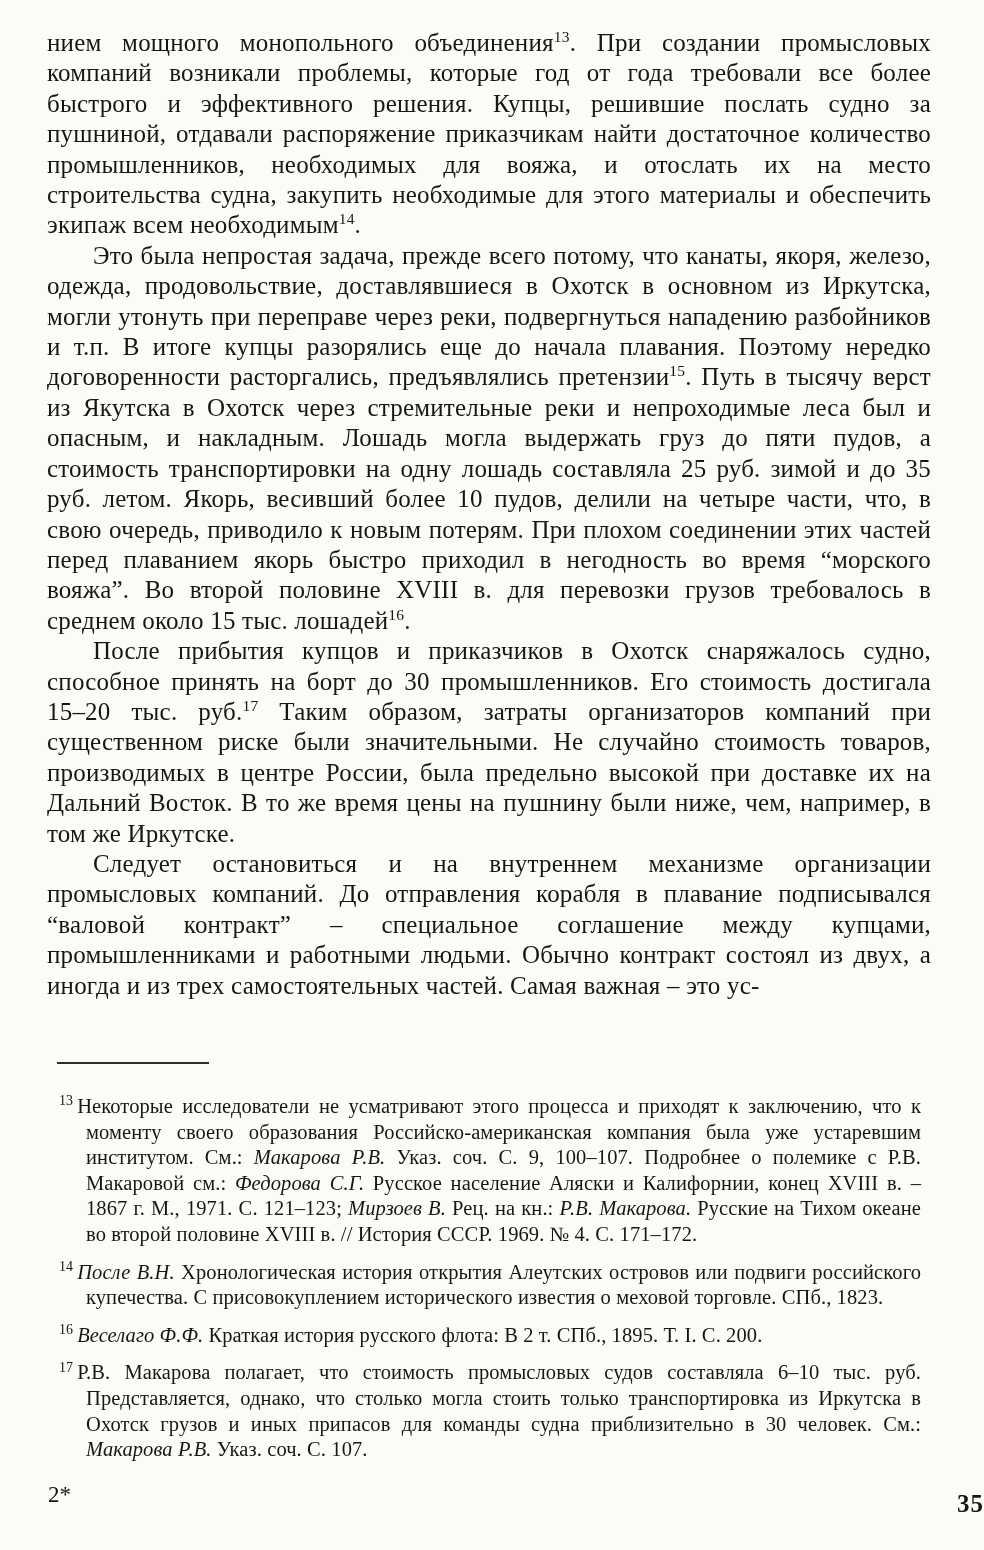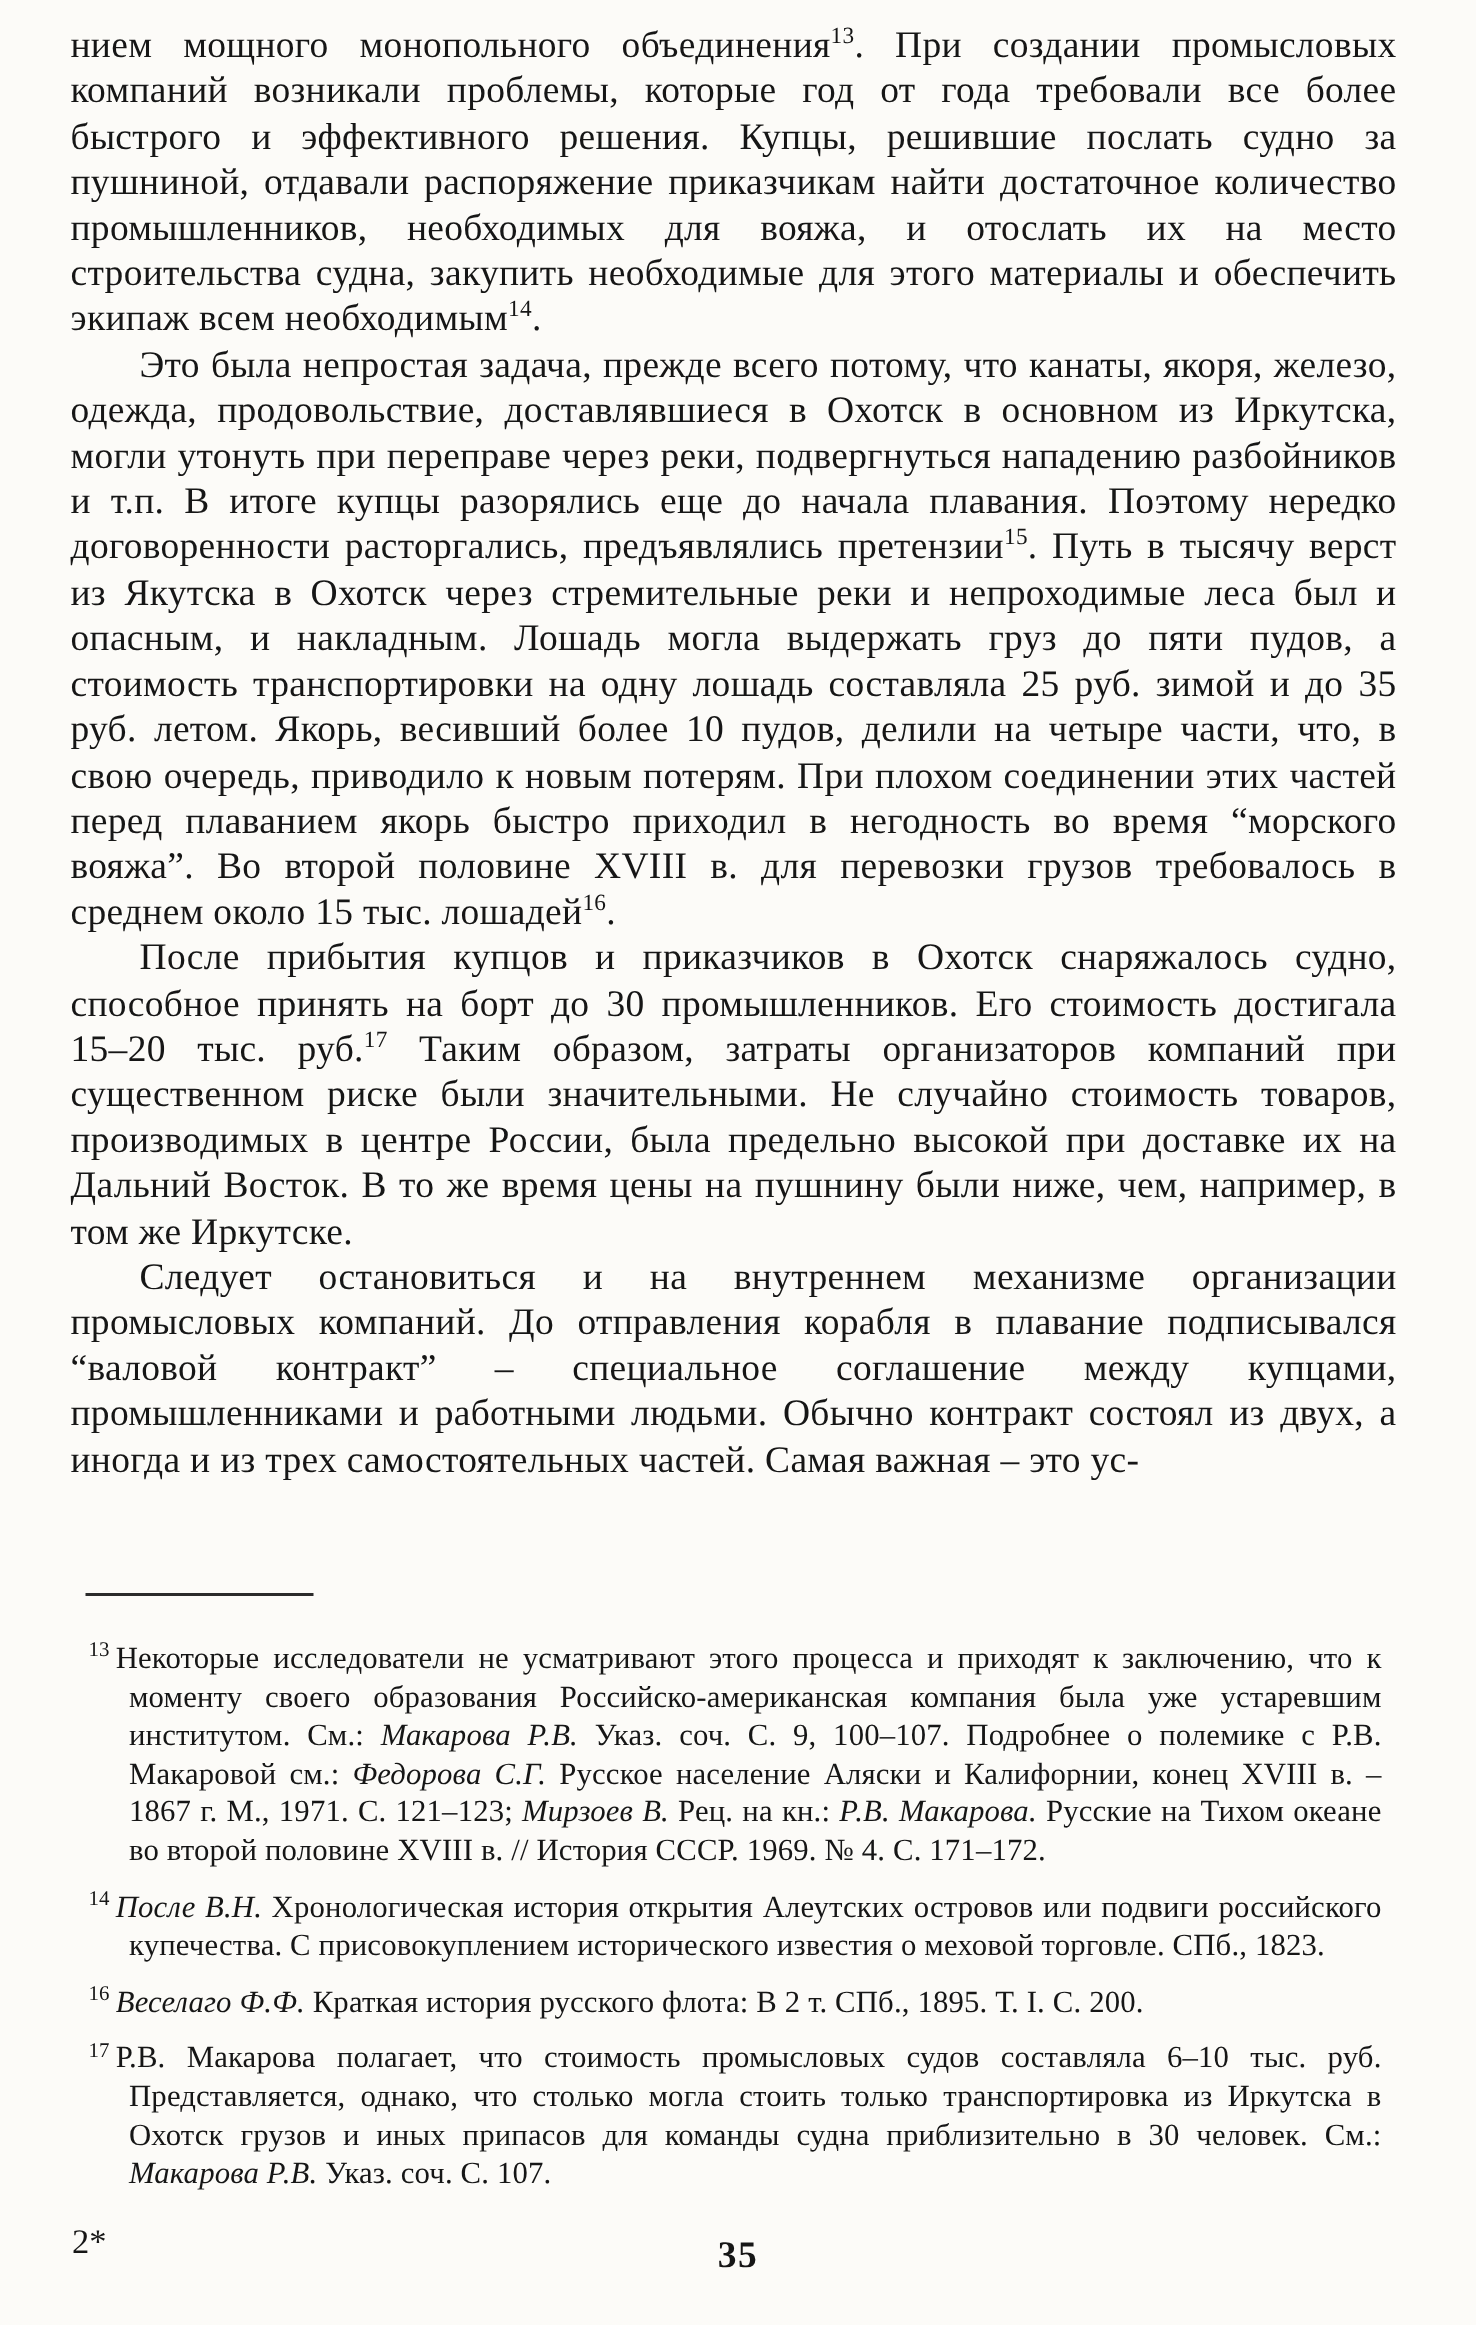--- a/index.html
+++ b/index.html
@@ -11,21 +11,21 @@
     position: relative;
     width: 984px;
     height: 1550px;
     background: #fcfbf8;
     font-family: "Liberation Serif", "DejaVu Serif", serif;
     color: #161616;
     overflow: hidden;
   }
   .body-text {
     position: absolute;
-    top: 16px;
+    top: 28px;
     left: 47px;
     width: 884px;
     font-size: 25px;
     line-height: 30.4px;
     text-align: justify;
     letter-spacing: 0.2px;
   }
   .para { margin: 0; }
   .para.indent { text-indent: 46px; }
   sup.fnref {
@@ -67,21 +67,21 @@
     position: absolute;
     left: 48px;
     top: 1482px;
     font-size: 23px;
   }
   .page-number {
     position: absolute;
     left: 0;
     top: 1490px;
     width: 100%;
-    text-align: center;
+    text-align: right;
     font-size: 25px;
     font-weight: bold;
     letter-spacing: 1px;
   }
 </style>
 </head>
 <body>
 
 <div class="page">
 

